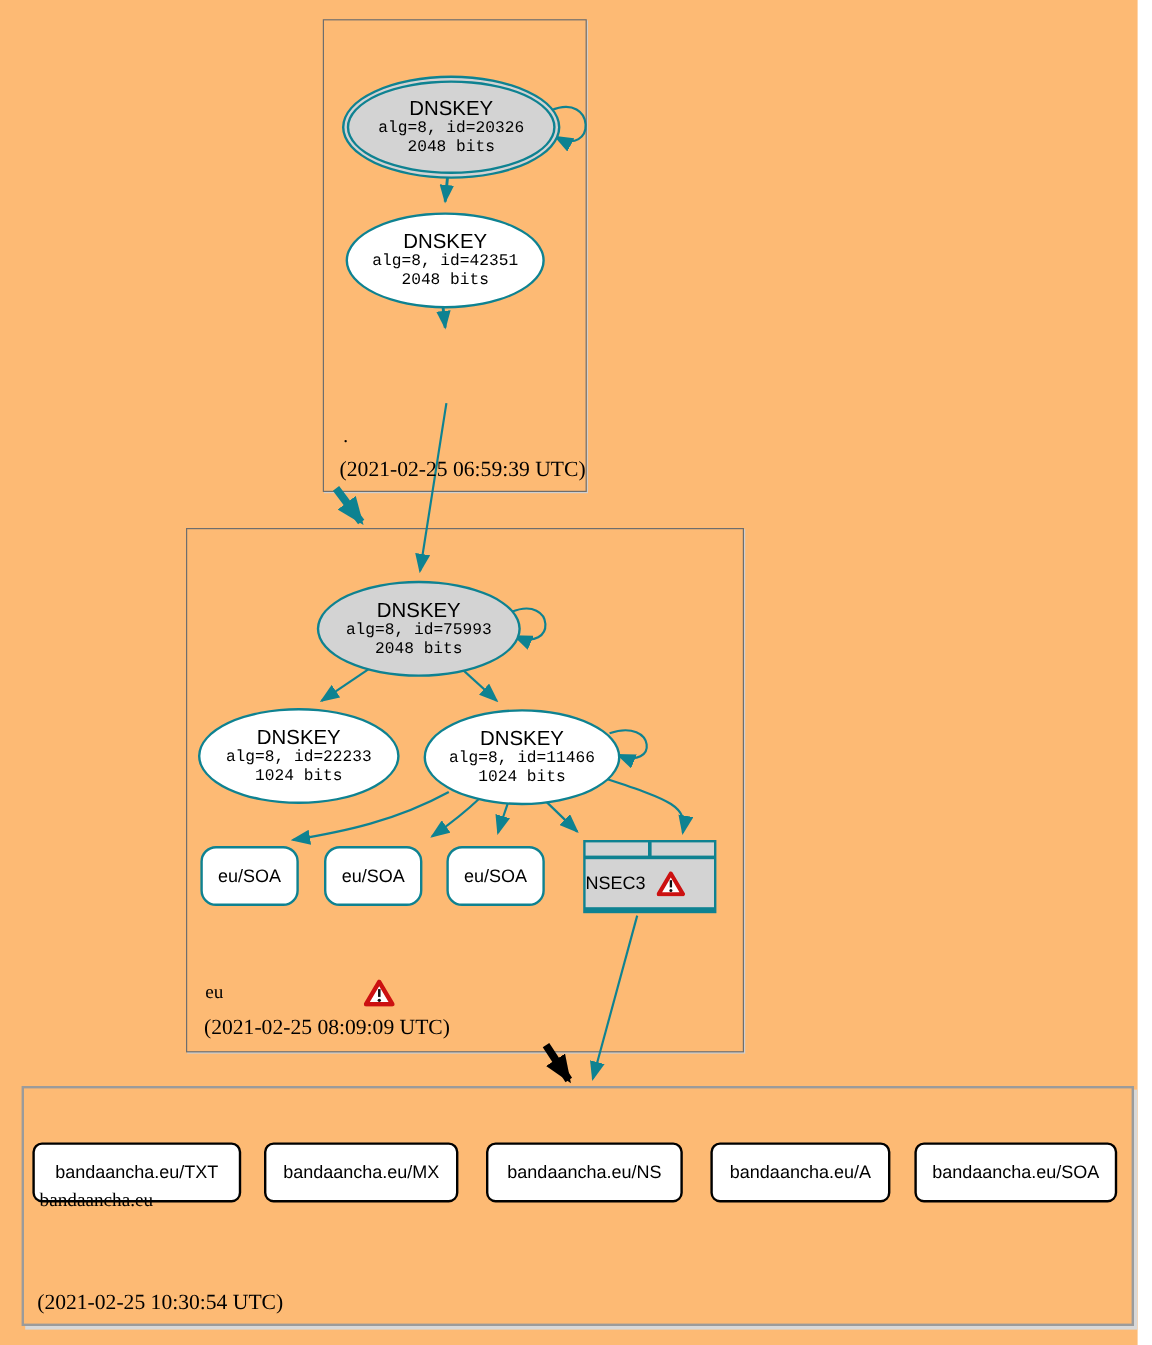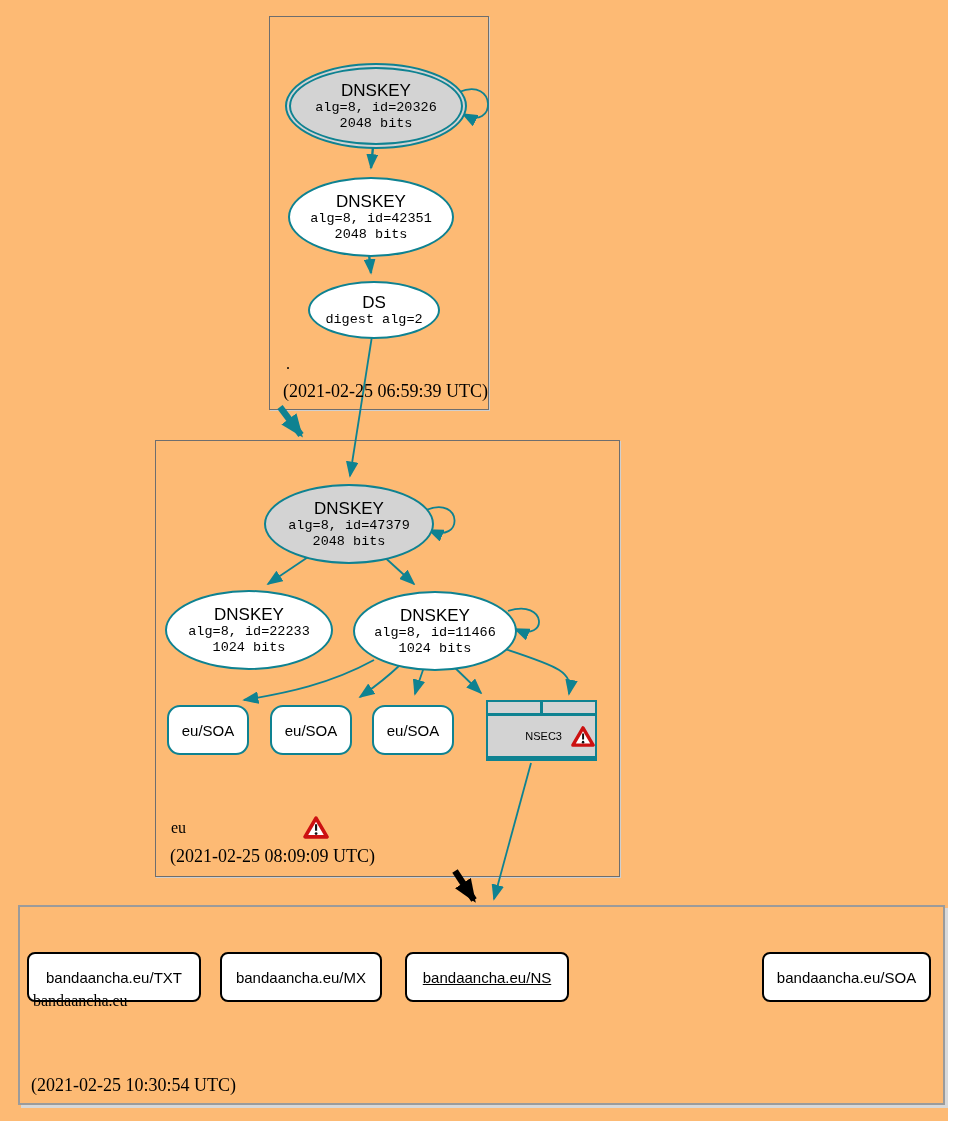--- a/index.html
+++ b/index.html
@@ -22,22 +22,22 @@
   .edetail{font-family:Liberation Mono, monospace;font-size:13.5px;line-height:16px;color:#000;}
   
   .rrnode{position:absolute;display:flex;align-items:center;justify-content:center;
           background:#fff;font-size:15px;color:#000;}
   .rrnode.teal{border:2px solid var(--teal);border-radius:13px;}
   .rrnode.black{border:2px solid #000;border-radius:8px;}
   
   .nsec3{position:absolute;background:var(--teal);padding:2px;box-sizing:border-box;}
   .nsec3 .hdr{display:flex;gap:3px;height:11px;}
   .nsec3 .hdr .cell{flex:1;background:#d3d3d3;}
-  .nsec3 .main{margin-top:3px;background:#d3d3d3;display:flex;align-items:center;justify-content:flex-end;
-               gap:9px;font-size:11px;color:#000;}
+  .nsec3 .main{margin-top:3px;background:#d3d3d3;display:flex;align-items:center;justify-content:flex-start;
+               gap:9px;font-size:15px;color:#000;}
   svg.edges{position:absolute;top:0;left:0;pointer-events:none;}
   .warn{display:inline-block;}
 </style>
 </head>
 <body>
 
 <div id="canvas" style="--teal:#0e8291;">
 
   <div class="cluster upper" style="left:269px;top:16px;width:218px;height:392px;"></div>
   <div class="cluster upper" style="left:155px;top:440px;width:463px;height:435px;"></div>
@@ -90,34 +90,28 @@
   </div>
 
   <div class="ellipse" style="left:288px;top:177px;width:162px;height:76px;">
     <div class="etext">
       <span class="etitle">DNSKEY</span>
       <span class="edetail">alg=8, id=42351</span>
       <span class="edetail">2048 bits</span>
     </div>
   </div>
 
-  <div class="ellipse" style="left:308px;top:281px;width:128px;height:54px;">
-    <div class="etext">
-      <span class="etitle">DS</span>
-      <span class="edetail">digest alg=2</span>
-    </div>
-  </div>
 
   <span class="zone-label" style="left:286px;top:355px;">.</span>
   <span class="zone-ts" style="left:283px;top:381px;">(2021-02-25 06:59:39 UTC)</span>
 
   <div class="ellipse filled" style="left:264px;top:484px;width:166px;height:76px;">
     <div class="etext">
       <span class="etitle">DNSKEY</span>
-      <span class="edetail">alg=8, id=47379</span>
+      <span class="edetail">alg=8, id=75993</span>
       <span class="edetail">2048 bits</span>
     </div>
   </div>
 
   <div class="ellipse" style="left:165px;top:590px;width:164px;height:76px;">
     <div class="etext">
       <span class="etitle">DNSKEY</span>
       <span class="edetail">alg=8, id=22233</span>
       <span class="edetail">1024 bits</span>
     </div>
@@ -163,22 +157,25 @@
     <circle cx="16.1" cy="21.5" r="1.7" fill="#111"></circle>
   </svg>
   <span class="zone-ts" style="left:170px;top:846px;">(2021-02-25 08:09:09 UTC)</span>
 
   <div class="rrnode black" style="left:27px;top:952px;width:170px;height:46px;">
     <span>bandaancha.eu/TXT</span>
   </div>
   <div class="rrnode black" style="left:220px;top:952px;width:158px;height:46px;">
     <span>bandaancha.eu/MX</span>
   </div>
-  <div class="rrnode black" style="left:405px;top:952px;width:160px;height:46px;text-decoration:underline;">
+  <div class="rrnode black" style="left:405px;top:952px;width:160px;height:46px;">
     <span>bandaancha.eu/NS</span>
+  </div>
+  <div class="rrnode black" style="left:592px;top:952px;width:146px;height:46px;">
+    <span>bandaancha.eu/A</span>
   </div>
   <div class="rrnode black" style="left:762px;top:952px;width:165px;height:46px;text-align:center;">
     <span>bandaancha.eu/SOA</span>
   </div>
 
   <span class="zone-label" style="left:33px;top:992px;">bandaancha.eu</span>
   <span class="zone-ts" style="left:31px;top:1075px;">(2021-02-25 10:30:54 UTC)</span>
 
 </div>
 

